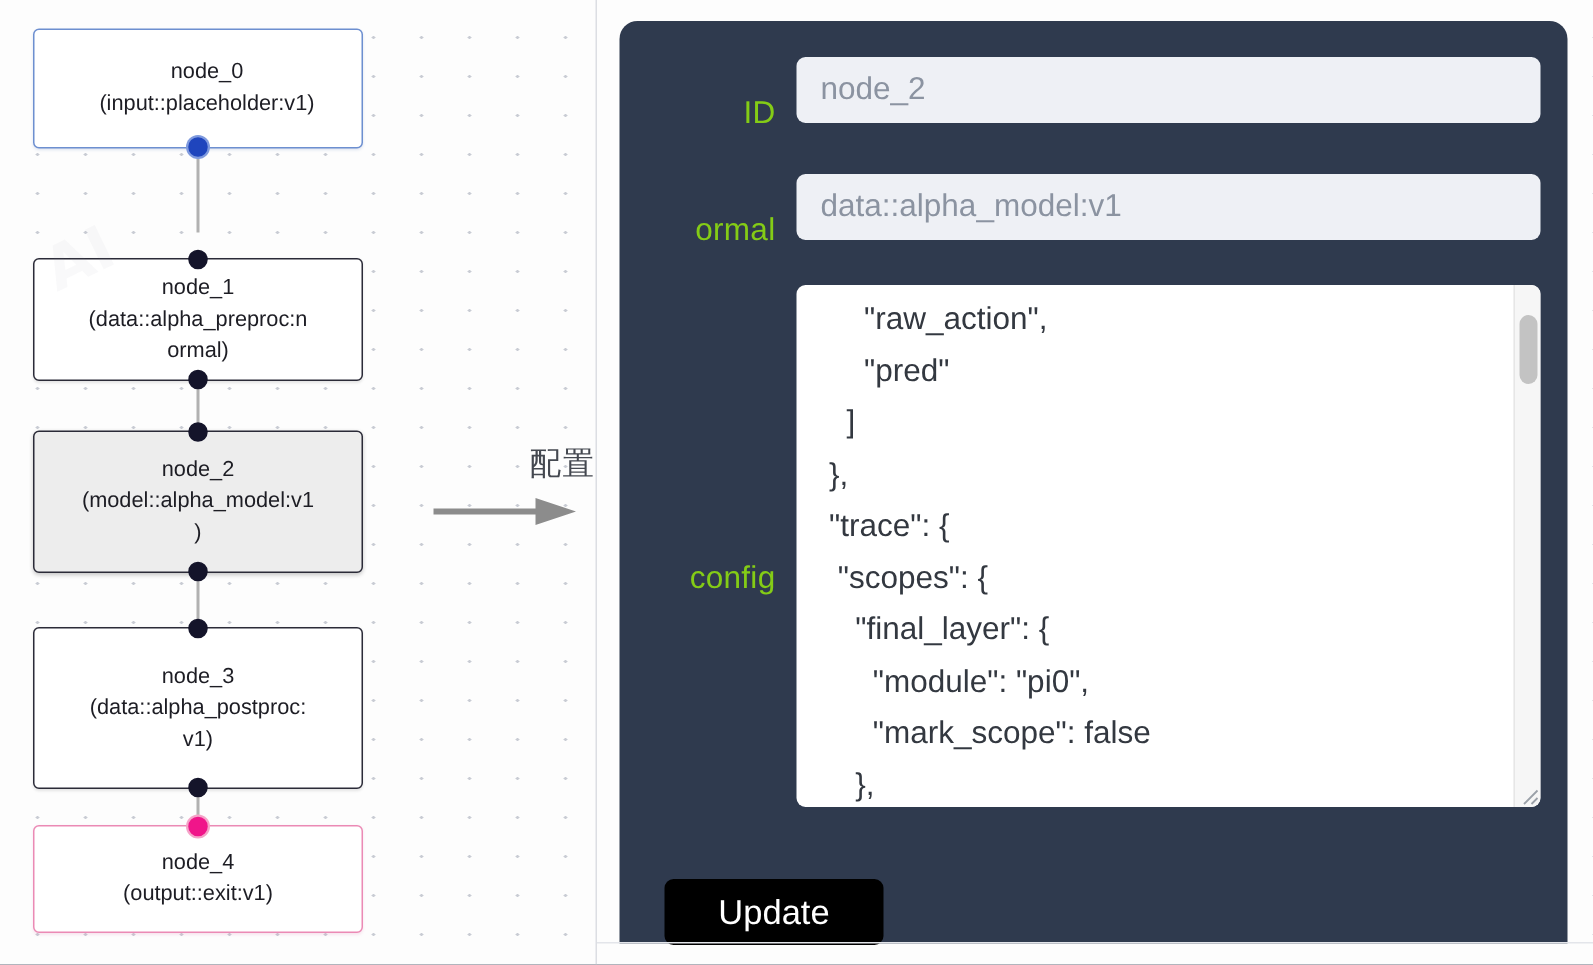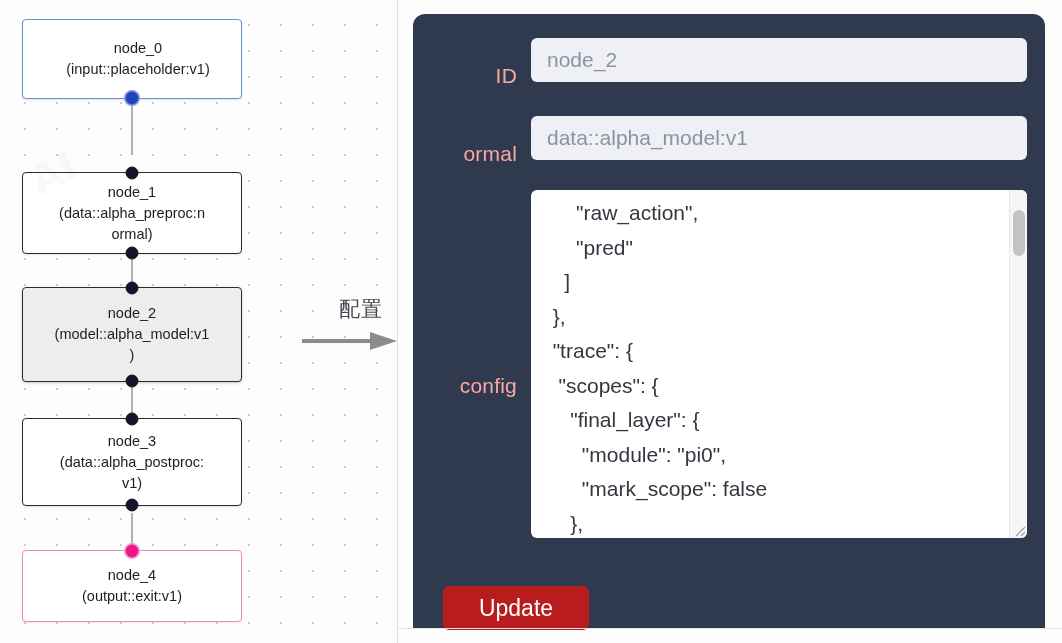--- a/index.html
+++ b/index.html
@@ -62,23 +62,23 @@
     z-index:5;
   }
   .handle.top{top:0;}
   .handle.bottom{top:100%;}
   .handle.blue{background:#1f45bd;border-color:#1f45bd;box-shadow:0 0 0 1.5px #7f9ade;}
   .handle.pink{background:#f0158a;border-color:#f0158a;box-shadow:0 0 0 1.5px #f5a3c8;}
 
   
   .annotation{
     position:absolute;
-    left:300px;top:295px;
+    left:287px;top:295px;
     width:110px;
-    text-align:center;
+    text-align:right;
     pointer-events:none;
   }
   .annotation .cn-text{
     font-size:21px;color:#444850;letter-spacing:1px;
     font-family:"DejaVu Sans","Liberation Sans",sans-serif;
     display:block;margin-left:12px;
   }
   .annotation .arrow{display:block;margin-top:3px;}
 
   
@@ -99,21 +99,21 @@
     padding:0;
   }
   .field-row{
     display:flex;align-items:center;
     padding:0 18px 0 12px;
   }
   .field-row + .field-row{margin-top:6px;}
   .field-label{
     width:106px;flex:0 0 106px;
     text-align:right;
-    color:#fca5a5;
+    color:#84cc16;
     font-size:21px;
     padding-right:14px;
     box-sizing:border-box;
     letter-spacing:.2px;
     margin-top:32px;
   }
   .field-input{
     flex:1 1 auto;
     background:#eef0f5;
     border:none;border-radius:6px;
@@ -157,21 +157,21 @@
   .ta-thumb{
     position:absolute;left:3px;top:20px;width:12px;height:46px;
     background:#c3c3c3;border-radius:6px;
   }
   .ta-resize{
     position:absolute;right:1px;bottom:1px;width:16px;height:16px;
   }
 
   .btn-row{position:absolute;left:30px;top:572px;}
   .btn-update{
-    background:#b91c1c;color:#ffffff;
+    background:#000000;color:#ffffff;
     border:none;border-radius:6px;
     height:44px;min-width:146px;
     font-size:23px;
     font-family:"Liberation Sans","DejaVu Sans",sans-serif;
     padding:4px 20px;
     cursor:pointer;
     display:inline-flex;align-items:center;justify-content:center;
   }
 
   
@@ -214,21 +214,21 @@
           <div class="handle top "></div>
           <div class="handle bottom "></div>
         </div>
         <div class="node is-selected" style="left: 22px; top: 287px; height: 95px;">
           <div class="label">node_2
 (model::alpha_model:v1
 )</div>
           <div class="handle top "></div>
           <div class="handle bottom "></div>
         </div>
-        <div class="node" style="left: 22px; top: 418px; height: 88px;">
+        <div class="node" style="left: 22px; top: 418px; height: 108px;">
           <div class="label">node_3
 (data::alpha_postproc:
 v1)</div>
           <div class="handle top "></div>
           <div class="handle bottom "></div>
         </div>
         <div class="node is-output" style="left: 22px; top: 550px; height: 72px;">
           <div class="label">node_4
 (output::exit:v1)</div>
           <div class="handle top pink"></div>

